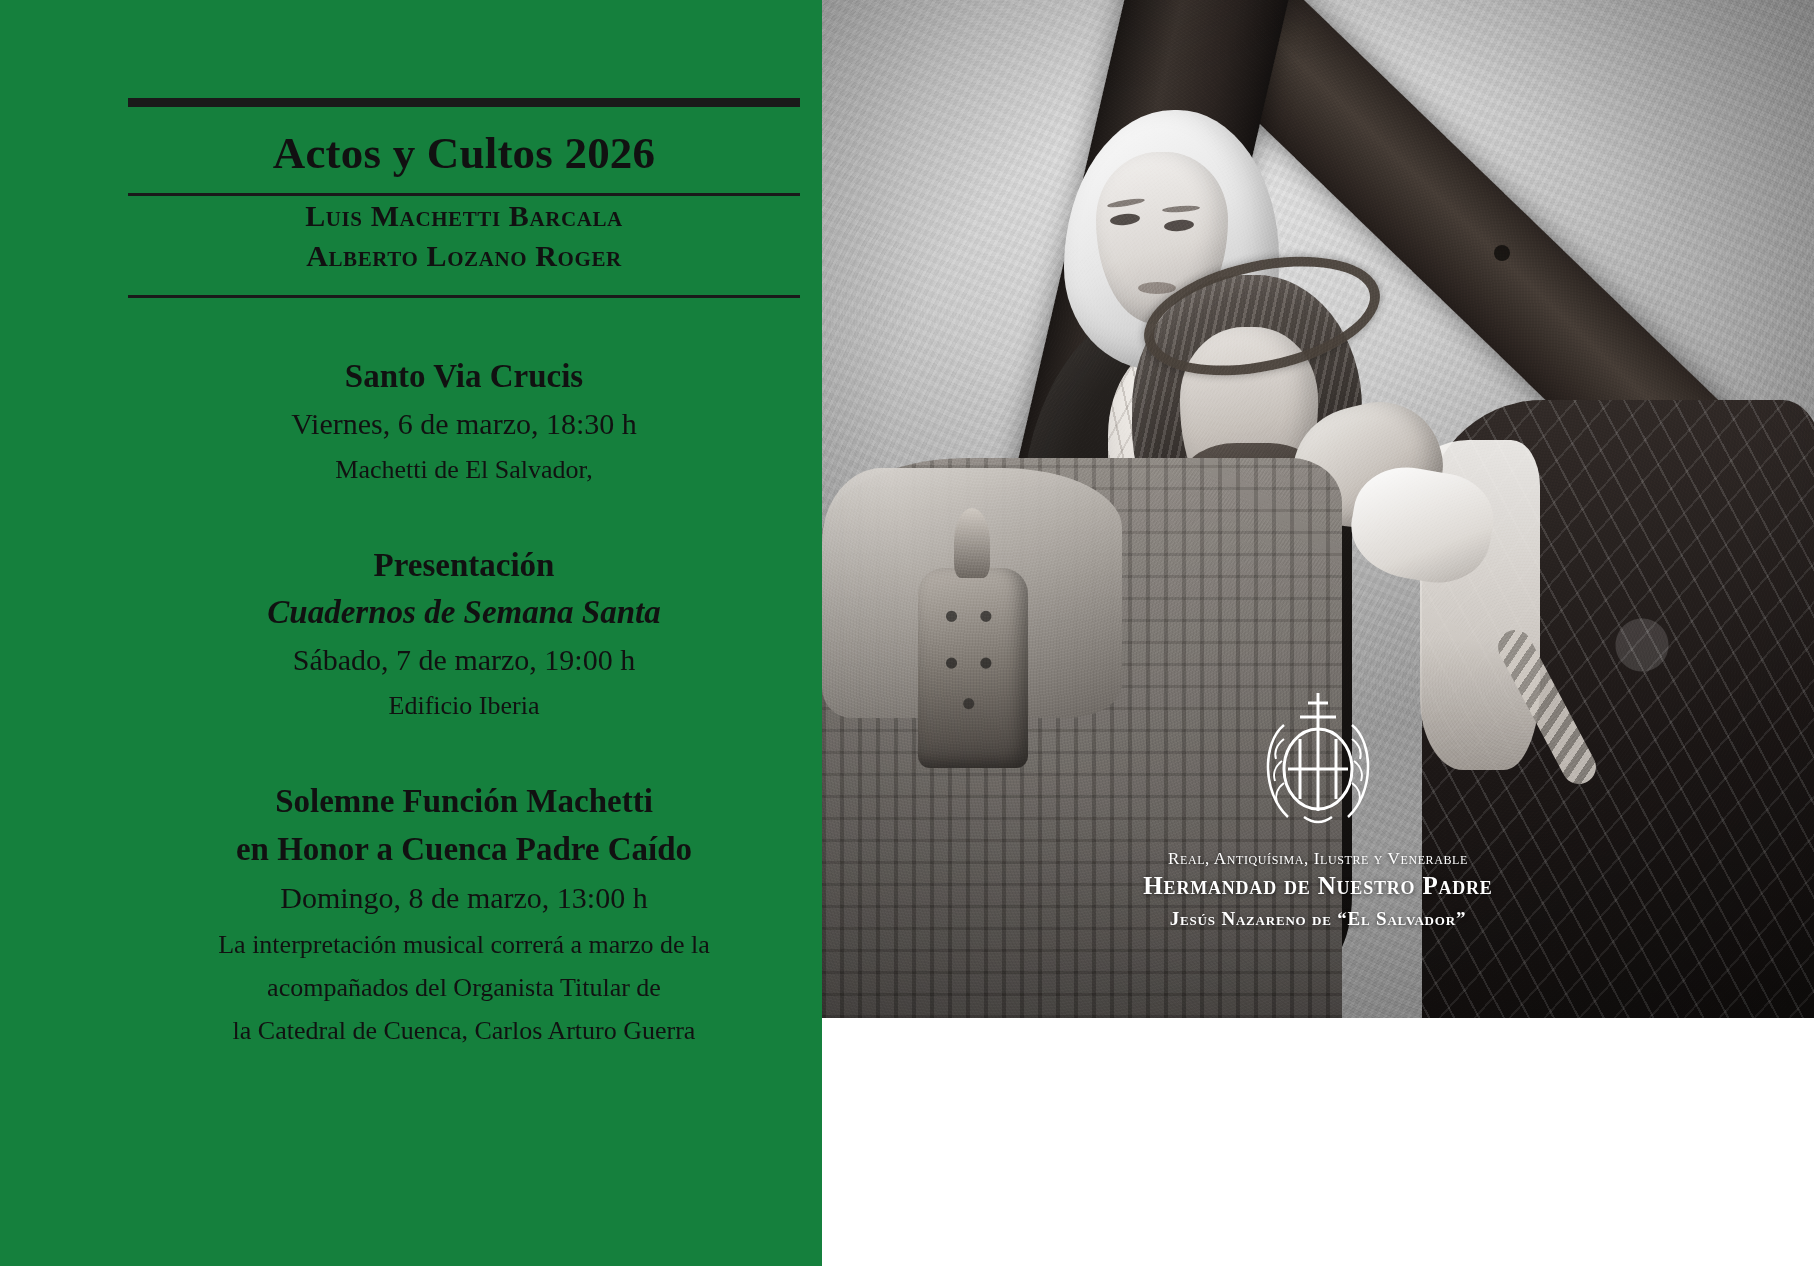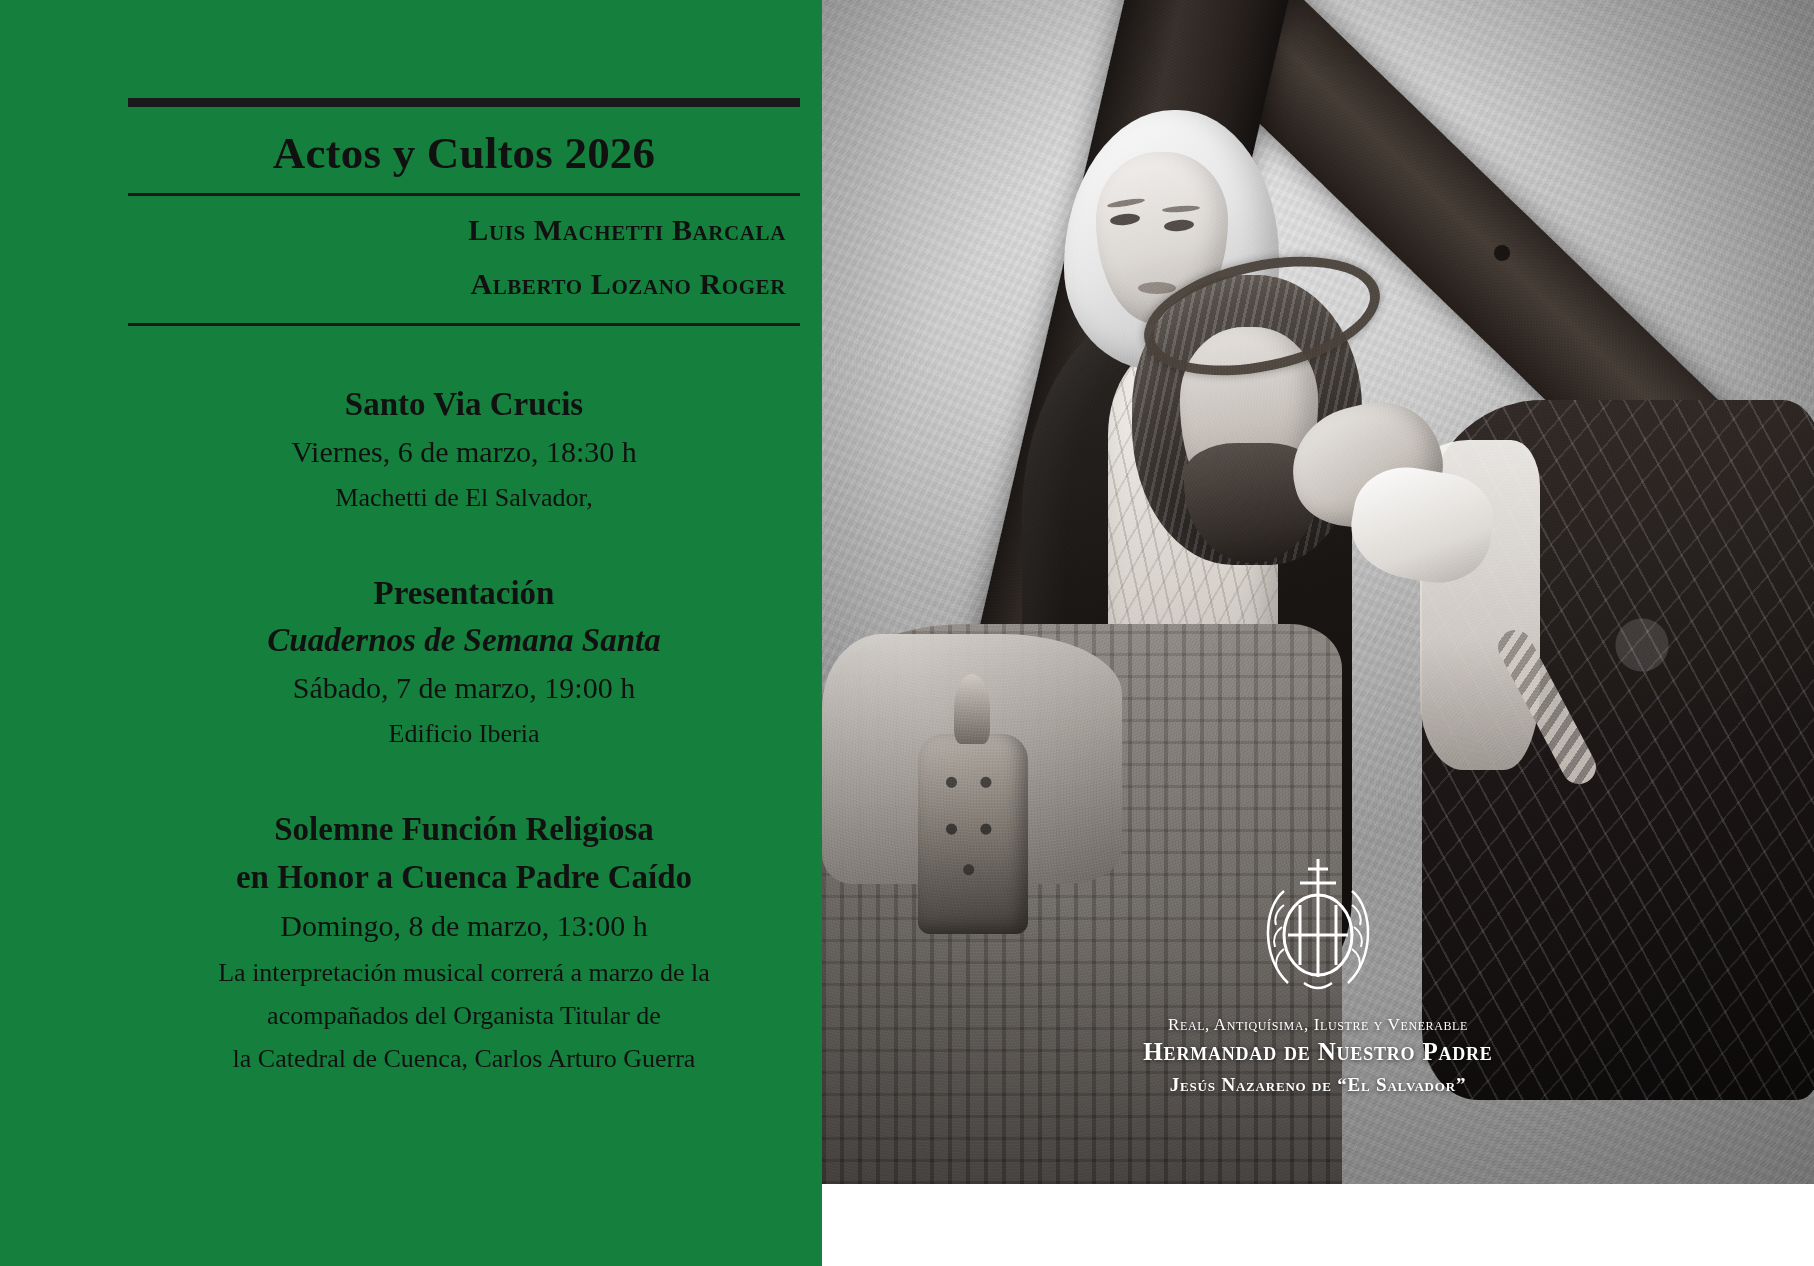--- a/index.html
+++ b/index.html
@@ -69,22 +69,21 @@
     font-size: 30px;
     margin: 26px 0 6px 0;
     line-height: 1.25;
   }
   .hm-name {
     font-size: 30px;
     font-weight: bold;
     font-variant: small-caps;
     letter-spacing: 0.6px;
     line-height: 1.35;
-    margin: 14px;
-    text-align: right;
+    margin: 0;
   }
 
   .event {
     margin-top: 58px;
   }
   .event:first-of-type { margin-top: 62px; }
 
   .ev-title {
     font-size: 33px;
     font-weight: bold;
@@ -111,21 +110,21 @@
   .ev-note {
     font-size: 26px;
     line-height: 1.42;
     margin: 6px 0 0 0;
   }
 
   
   .right-panel {
     position: relative;
     width: 992px;
-    height: 1184px;
+    height: 1018px;
     flex: 0 0 992px;
     overflow: hidden;
     background: #4d7c0f;
   }
 
   
   .photo-bg {
     position: absolute;
     inset: 0;
     background:
@@ -542,21 +541,21 @@
       </div>
 
       <div class="event">
         <p class="ev-title">Presentación</p>
         <p class="ev-subtitle-italic">Cuadernos de Semana Santa</p>
         <p class="ev-when">Sábado, 7 de marzo, 19:00 h</p>
         <p class="ev-place">Edificio Iberia</p>
       </div>
 
       <div class="event">
-        <p class="ev-title">Solemne Función Religiosa</p>
+        <p class="ev-title">Solemne Función Machetti</p>
         <p class="ev-title">en Honor a Cuenca Padre Caído</p>
         <p class="ev-when">Domingo, 8 de marzo, 13:00 h</p>
         <p class="ev-note">La interpretación musical correrá a marzo de la</p>
         <p class="ev-note">acompañados del Organista Titular de</p>
         <p class="ev-note">la Catedral de Cuenca, Carlos Arturo Guerra</p>
       </div>
 
     </div>
   </div>
 

